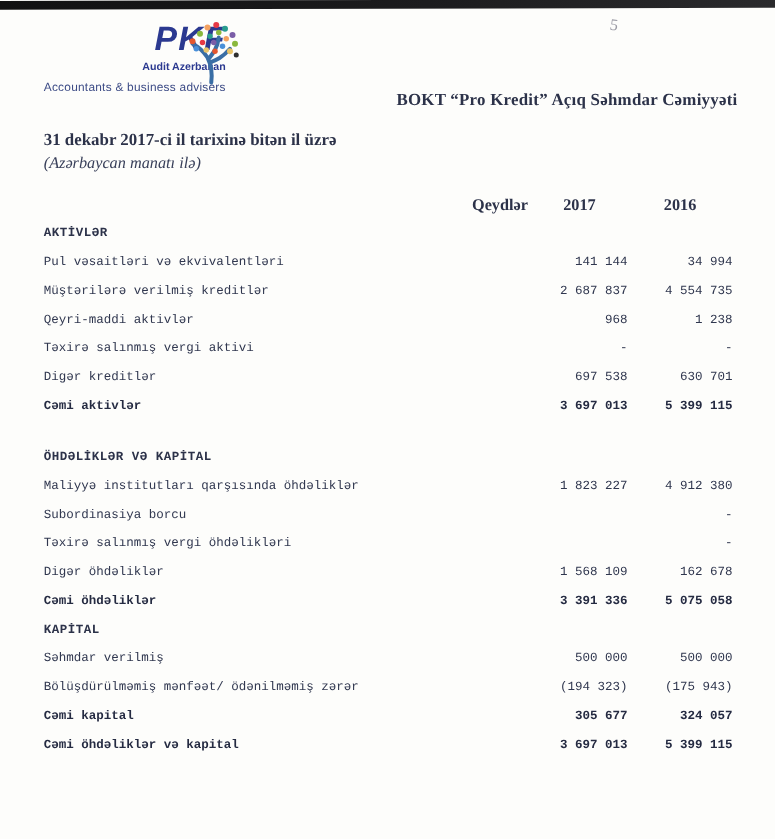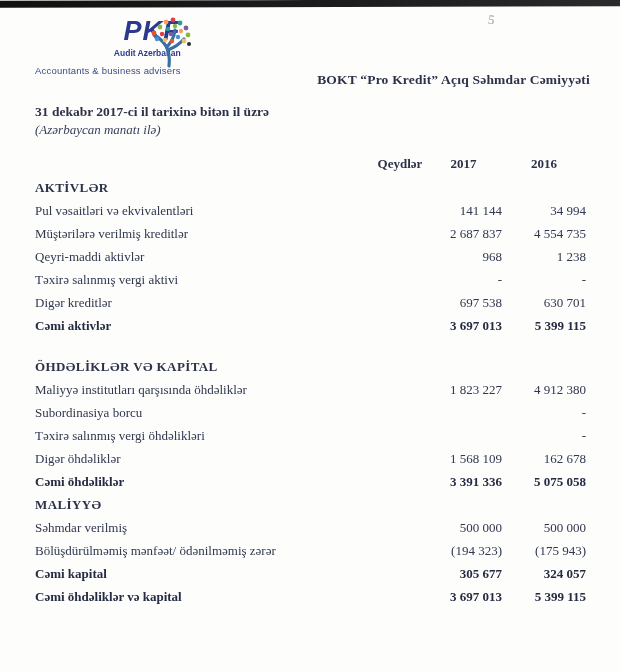--- a/index.html
+++ b/index.html
@@ -46,21 +46,21 @@
   .tbl{margin:14px 0 0 35px;width:551px;}
   .thead,.row{
     display:grid;
     grid-template-columns:340px 50px 77px 84px;
     align-items:center;
   }
   .thead{height:24px;font-weight:700;font-size:13px;color:#2c3249;}
   .thead .h-qeyd{text-align:center;}
   .thead .h-2017{text-align:center;}
   .thead .h-2016{text-align:center;}
-  .row{height:23px;font-size:13px;}
+  .row{height:23px;font-size:10px;font-family:Liberation Mono, monospace;}
   .row .c-label{white-space:nowrap;}
   .row .c-qeyd{text-align:center;}
   .row .c-2017,.row .c-2016{text-align:right;white-space:nowrap;}
   .row.section .c-label{font-weight:700;color:#2c3249;letter-spacing:0.4px;}
   .row.total{font-weight:700;color:#252b42;}
   .row.spacer{height:18px;}
 </style>
 </head>
 <body>
 
@@ -196,21 +196,21 @@
           <span class="c-2017">1 568 109</span>
           <span class="c-2016">162 678</span>
         </div>
         <div class="row total">
           <span class="c-label">Cəmi öhdəliklər</span>
           <span class="c-qeyd"></span>
           <span class="c-2017">3 391 336</span>
           <span class="c-2016">5 075 058</span>
         </div>
         <div class="row section">
-          <span class="c-label">MALİYYƏ</span>
+          <span class="c-label">KAPİTAL</span>
           <span class="c-qeyd"></span>
           <span class="c-2017"></span>
           <span class="c-2016"></span>
         </div>
         <div class="row normal">
           <span class="c-label">Səhmdar verilmiş</span>
           <span class="c-qeyd"></span>
           <span class="c-2017">500 000</span>
           <span class="c-2016">500 000</span>
         </div>

